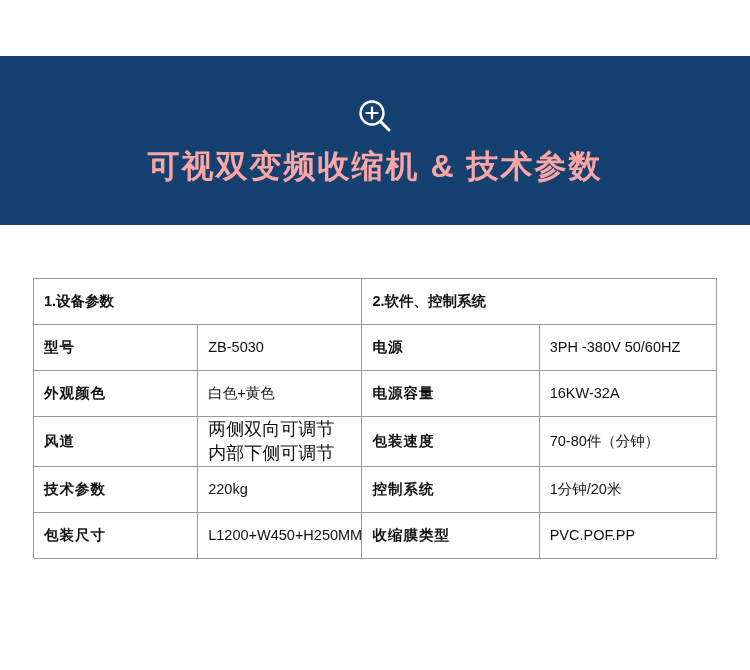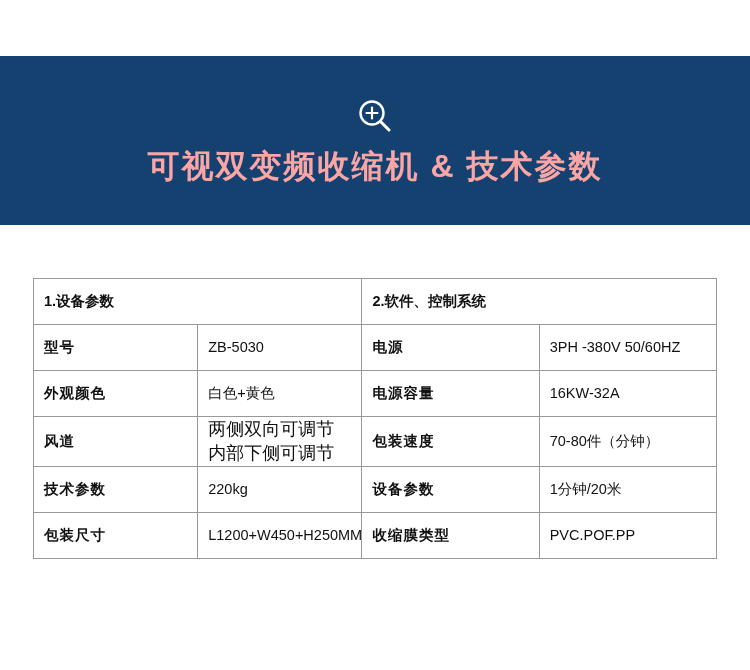--- a/index.html
+++ b/index.html
@@ -141,21 +141,21 @@
             <span class="multi">两侧双向可调节</span>
             <span class="multi">内部下侧可调节</span>
           </td>
           <td class="col3 label">包装速度</td>
           <td class="col4 val-blue">70-80件（分钟）</td>
         </tr>
 
         <tr>
           <td class="col1 label">技术参数</td>
           <td class="col2 val-blue">220kg</td>
-          <td class="col3 label">设备参数</td>
+          <td class="col3 label">控制系统</td>
           <td class="col4 val-dark">1分钟/20米</td>
         </tr>
 
 
 
 
         <tr>
           <td class="col1 label">包装尺寸</td>
           <td class="col2 val-dark">L1200+W450+H250MM</td>
           <td class="col3 label">收缩膜类型</td>

